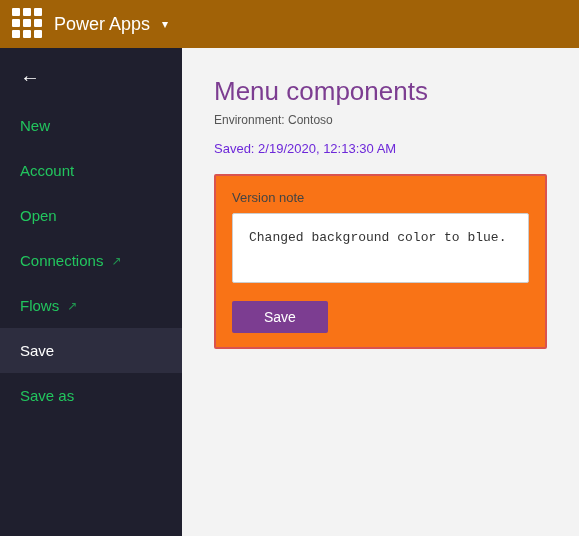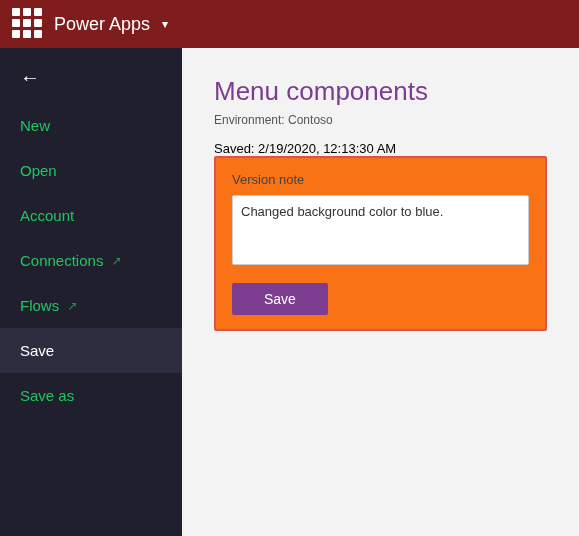--- a/index.html
+++ b/index.html
@@ -9,21 +9,21 @@
       font-family: 'Segoe UI', Arial, sans-serif;
       display: flex;
       overflow: hidden;
     }
 
     
     .header {
       position: absolute;
       top: 0; left: 0; right: 0;
       height: 48px;
-      background: #7f1d1d;
+      background: #a16207;
       display: flex;
       align-items: center;
       padding: 0 12px;
       gap: 10px;
       z-index: 10;
     }
     .header-waffle {
       width: 32px;
       height: 32px;
       display: grid;
@@ -104,45 +104,46 @@
       font-weight: 400;
       margin-bottom: 6px;
     }
     .main-environment {
       font-size: 12px;
       color: #555;
       margin-bottom: 14px;
     }
     .main-saved {
       font-size: 13px;
-      color: #000000;
+      color: #6d28d9;
+      margin-bottom: 18px;
     }
 
     
     .version-card {
       border: 2px solid #d9534f;
       background: #f97316;
       padding: 14px 16px;
       border-radius: 2px;
       max-width: 340px;
     }
     .version-card-label {
       font-size: 13px;
       color: #444;
       margin-bottom: 8px;
     }
     .version-textarea {
       width: 100%;
       height: 70px;
       border: 1px solid #ccc;
       border-radius: 2px;
-      padding: 8px;
+      padding: 16px;
       font-size: 13px;
       color: #333;
-      font-family: Liberation Sans, sans-serif;
+      font-family: Liberation Mono, monospace;
       resize: none;
       margin-bottom: 14px;
       outline: none;
     }
     .save-button {
       background: #7c3d91;
       color: white;
       border: none;
       padding: 8px 32px;
       font-size: 14px;
@@ -170,24 +171,24 @@
 </div>
 
 <div class="sidebar">
   <div class="sidebar-back">
     <span>←</span>
   </div>
   <div class="sidebar-item">
     <span>New</span>
   </div>
   <div class="sidebar-item">
+    <span>Account</span>
+  </div>
+  <div class="sidebar-item">
     <span>Open</span>
-  </div>
-  <div class="sidebar-item">
-    <span>Account</span>
   </div>
   <div class="sidebar-item">
     <span>Connections</span>
     <span class="ext-icon">↗</span>
   </div>
   <div class="sidebar-item">
     <span>Flows</span>
     <span class="ext-icon">↗</span>
   </div>
   <div class="sidebar-item active">

